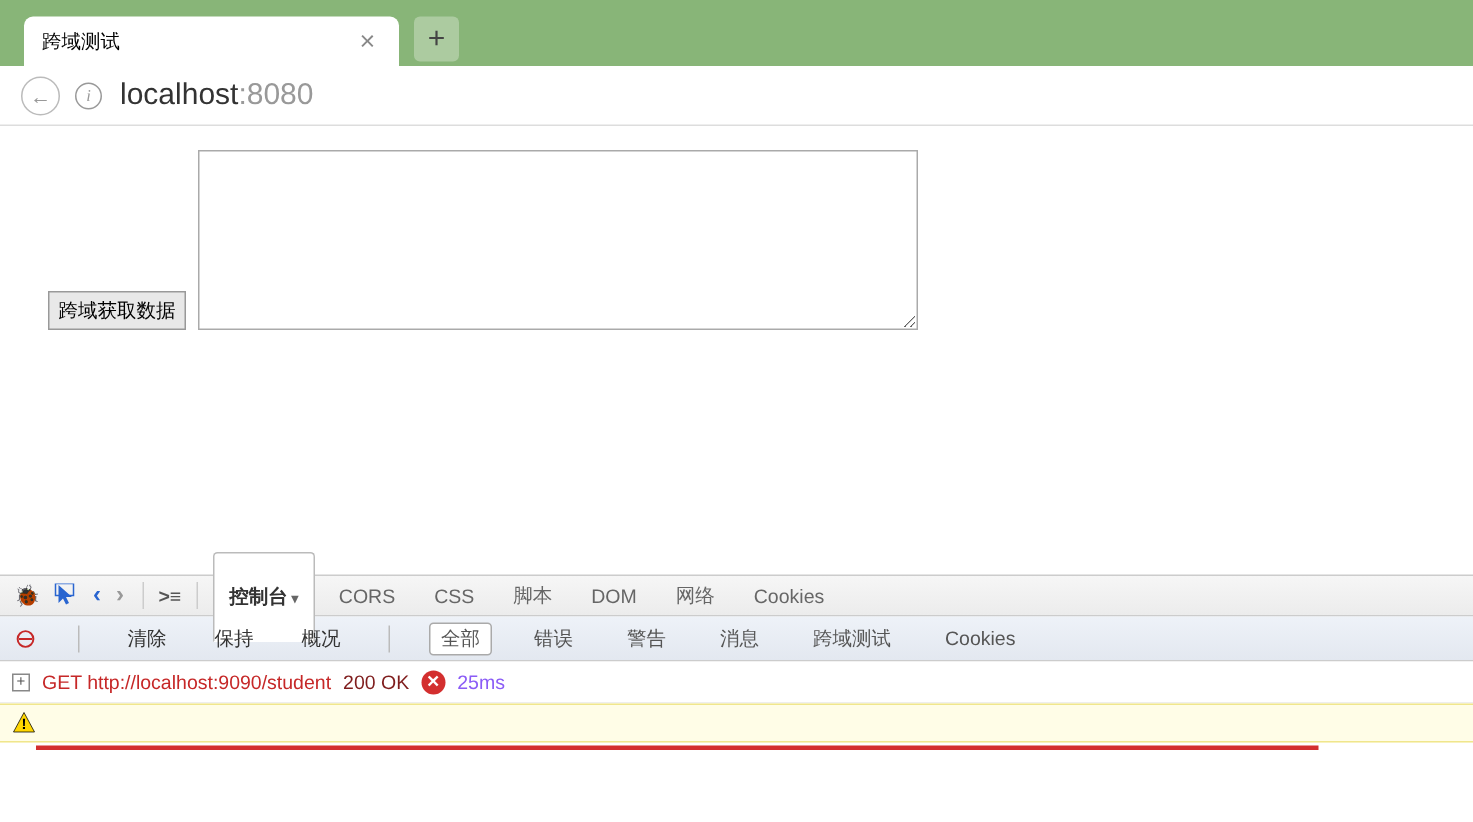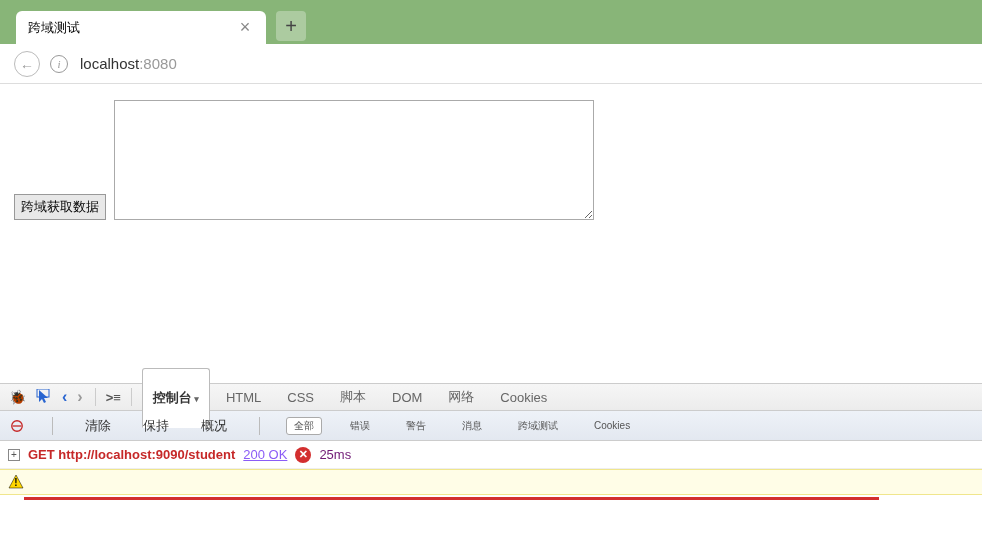--- a/index.html
+++ b/index.html
@@ -7,25 +7,25 @@
     
     .browser-chrome { background: #88b578; height: 44px; display: flex; align-items: flex-end; padding-left: 16px; }
     .tab { background: #fff; border-radius: 6px 6px 0 0; height: 33px; padding: 0 12px; display: flex; align-items: center; min-width: 250px; position: relative; }
     .tab-title { flex: 1; font-size: 13px; }
     .tab-close { width: 18px; height: 18px; display: flex; align-items: center; justify-content: center; color: #888; font-size: 18px; cursor: pointer; }
     .new-tab-btn { width: 30px; height: 30px; background: rgba(255,255,255,0.3); border-radius: 4px; display: flex; align-items: center; justify-content: center; margin-left: 10px; margin-bottom: 3px; color: #444; font-size: 20px; cursor: pointer; }
     
     .url-bar-row { height: 40px; display: flex; align-items: center; padding: 0 14px; background: #fff; border-bottom: 1px solid #ddd; gap: 10px; }
     .back-btn { width: 26px; height: 26px; border: 1px solid #bbb; border-radius: 50%; display: flex; align-items: center; justify-content: center; color: #999; cursor: pointer; font-size: 14px; }
     .url-info-icon { width: 18px; height: 18px; border: 1.5px solid #999; border-radius: 50%; display: flex; align-items: center; justify-content: center; color: #999; font-size: 11px; font-style: italic; font-family: serif; }
-    .url-text { font-size: 15px; color: #333; flex: 1; padding-left: 2px; }
+    .url-text { font-size: 20px; color: #333; flex: 1; padding-left: 2px; }
     .url-text .port { color: #999; }
     .url-text .host { font-weight: 500; }
     
-    .page-content { padding: 16px 14px; display: flex; gap: 8px; }
+    .page-content { padding: 16px 32px; display: flex; gap: 8px; }
     .fetch-btn { background: #e8e8e8; border: 1px solid #999; padding: 2px 6px; font-size: 13px; cursor: pointer; height: 26px; align-self: flex-end; font-family: inherit; }
     textarea { width: 480px; height: 120px; resize: both; border: 1px solid #aaa; padding: 4px; font-family: inherit; }
     
     .devtools { position: absolute; bottom: 0; left: 0; right: 0; background: #fff; }
     
     .devtools-toolbar { display: flex; align-items: center; height: 28px; background: linear-gradient(#f6f6f6, #ececec); border-top: 1px solid #ccc; border-bottom: 1px solid #ccc; padding: 0 8px; gap: 6px; }
     .tb-icon { width: 20px; height: 20px; display: flex; align-items: center; justify-content: center; cursor: pointer; }
     .bug-icon::before { content: "🐞"; font-size: 14px; filter: hue-rotate(40deg); }
     .inspect-icon svg { width: 16px; height: 16px; }
     .nav-arrow { color: #2965d0; font-size: 16px; font-weight: bold; cursor: pointer; padding: 0 2px; }
@@ -34,30 +34,30 @@
     .tb-sep { width: 1px; height: 18px; background: #ccc; margin: 0 4px; }
     .panel-tab { padding: 20px 10px; color: #666; cursor: pointer; font-size: 13px; }
     .panel-tab.active { background: #fff; border: 1px solid #bbb; border-bottom: 1px solid #fff; border-radius: 3px 3px 0 0; color: #333; font-weight: bold; margin-bottom: -1px; }
     .panel-tab.active::after { content: " ▾"; font-size: 9px; color: #666; }
     
     .devtools-subtoolbar { display: flex; align-items: center; height: 30px; background: linear-gradient(#eef2f8, #e3e8f0); border-bottom: 1px solid #ccc; padding: 0 8px; gap: 20px; }
     .clear-icon { width: 18px; height: 18px; display: flex; align-items: center; justify-content: center; }
     .clear-icon svg { width: 14px; height: 14px; }
     .sub-sep { width: 1px; height: 18px; background: #bbb; margin: 0 6px; }
     .sub-link { color: #333; padding: 0 6px; cursor: pointer; font-size: 13px; }
-    .sub-filter { color: #555; padding: 2px 8px; cursor: pointer; font-size: 10px; }
+    .sub-filter { color: #555; padding: 2px 8px; cursor: pointer; font-size: 13px; }
     .sub-filter.active { background: #fff; border: 1px solid #aaa; border-radius: 3px; padding: 1px 7px; }
     
     .console-body { background: #fff; }
     .log-line { display: flex; align-items: center; height: 28px; padding: 0 8px; border-bottom: 1px solid #eee; gap: 8px; font-size: 13px; }
     .expand-box { width: 12px; height: 12px; border: 1px solid #888; display: flex; align-items: center; justify-content: center; font-size: 10px; line-height: 1; color: #555; cursor: pointer; }
-    .req-method-url { color: #c62828; font-weight: bold; }
-    .status-text { color: #8b5cf6; text-decoration: underline; }
+    .req-method-url { color: #c62828; font-weight: normal; }
+    .status-text { color: #7f1d1d; }
     .err-circle { width: 16px; height: 16px; background: #d32f2f; border-radius: 50%; display: inline-flex; align-items: center; justify-content: center; color: #fff; font-size: 11px; font-weight: bold; }
-    .timing { color: #701a75; }
+    .timing { color: #8b5cf6; }
     
     .warn-line { display: flex; align-items: center; padding: 4px 8px; background: #fffde7; border-top: 1px solid #f0e68c; border-bottom: 1px solid #f0e68c; gap: 8px; font-size: 13px; }
     .warn-tri { width: 16px; height: 16px; display: flex; align-items: center; justify-content: center; }
     .warn-tri svg { width: 16px; height: 16px; }
     
     .red-underline { height: 3px; background: #d32f2f; margin: 2px 24px 0 24px; width: 855px; }
     .devtools-footer { height: 48px; }
   </style>
 </head>
 <body>
@@ -91,21 +91,21 @@
           <path fill="#2965d0" d="M3 1l0 12 3-3 2 4 2-1-2-4 4 0z"></path>
           <rect x="1" y="0" width="12" height="8" fill="none" stroke="#2965d0" stroke-width="1"></rect>
         </svg>
     </span>
     <span class="nav-arrow">‹</span>
     <span class="nav-arrow fwd">›</span>
     <span class="tb-sep"></span>
     <span class="prompt-icon">&gt;≡</span>
     <span class="tb-sep"></span>
     <span class="panel-tab active">控制台</span>
-    <span class="panel-tab">HTML</span>
+    <span class="panel-tab">CORS</span>
     <span class="panel-tab">CSS</span>
     <span class="panel-tab">脚本</span>
     <span class="panel-tab">DOM</span>
     <span class="panel-tab">网络</span>
     <span class="panel-tab">Cookies</span>
   </div>
 
   <div class="devtools-subtoolbar">
     <span class="clear-icon">
       <svg viewBox="0 0 16 16">

